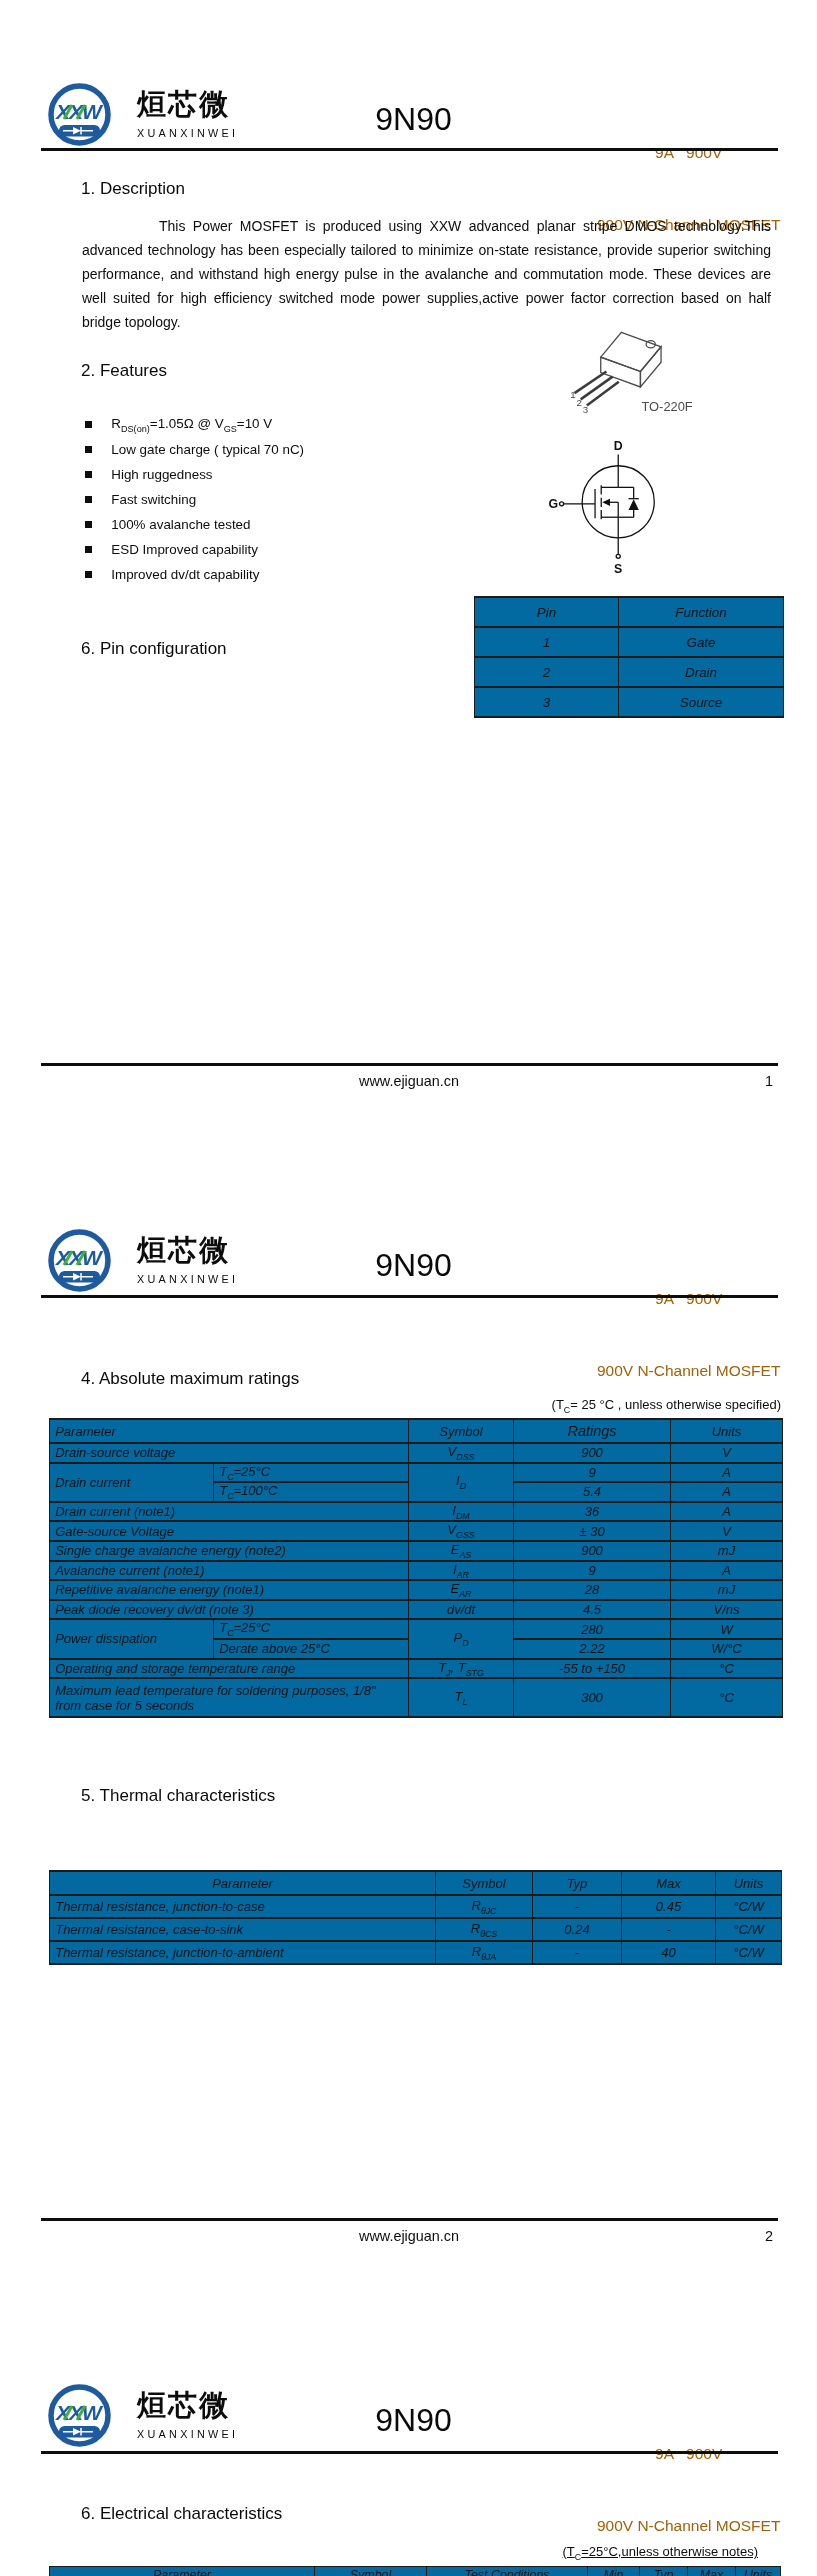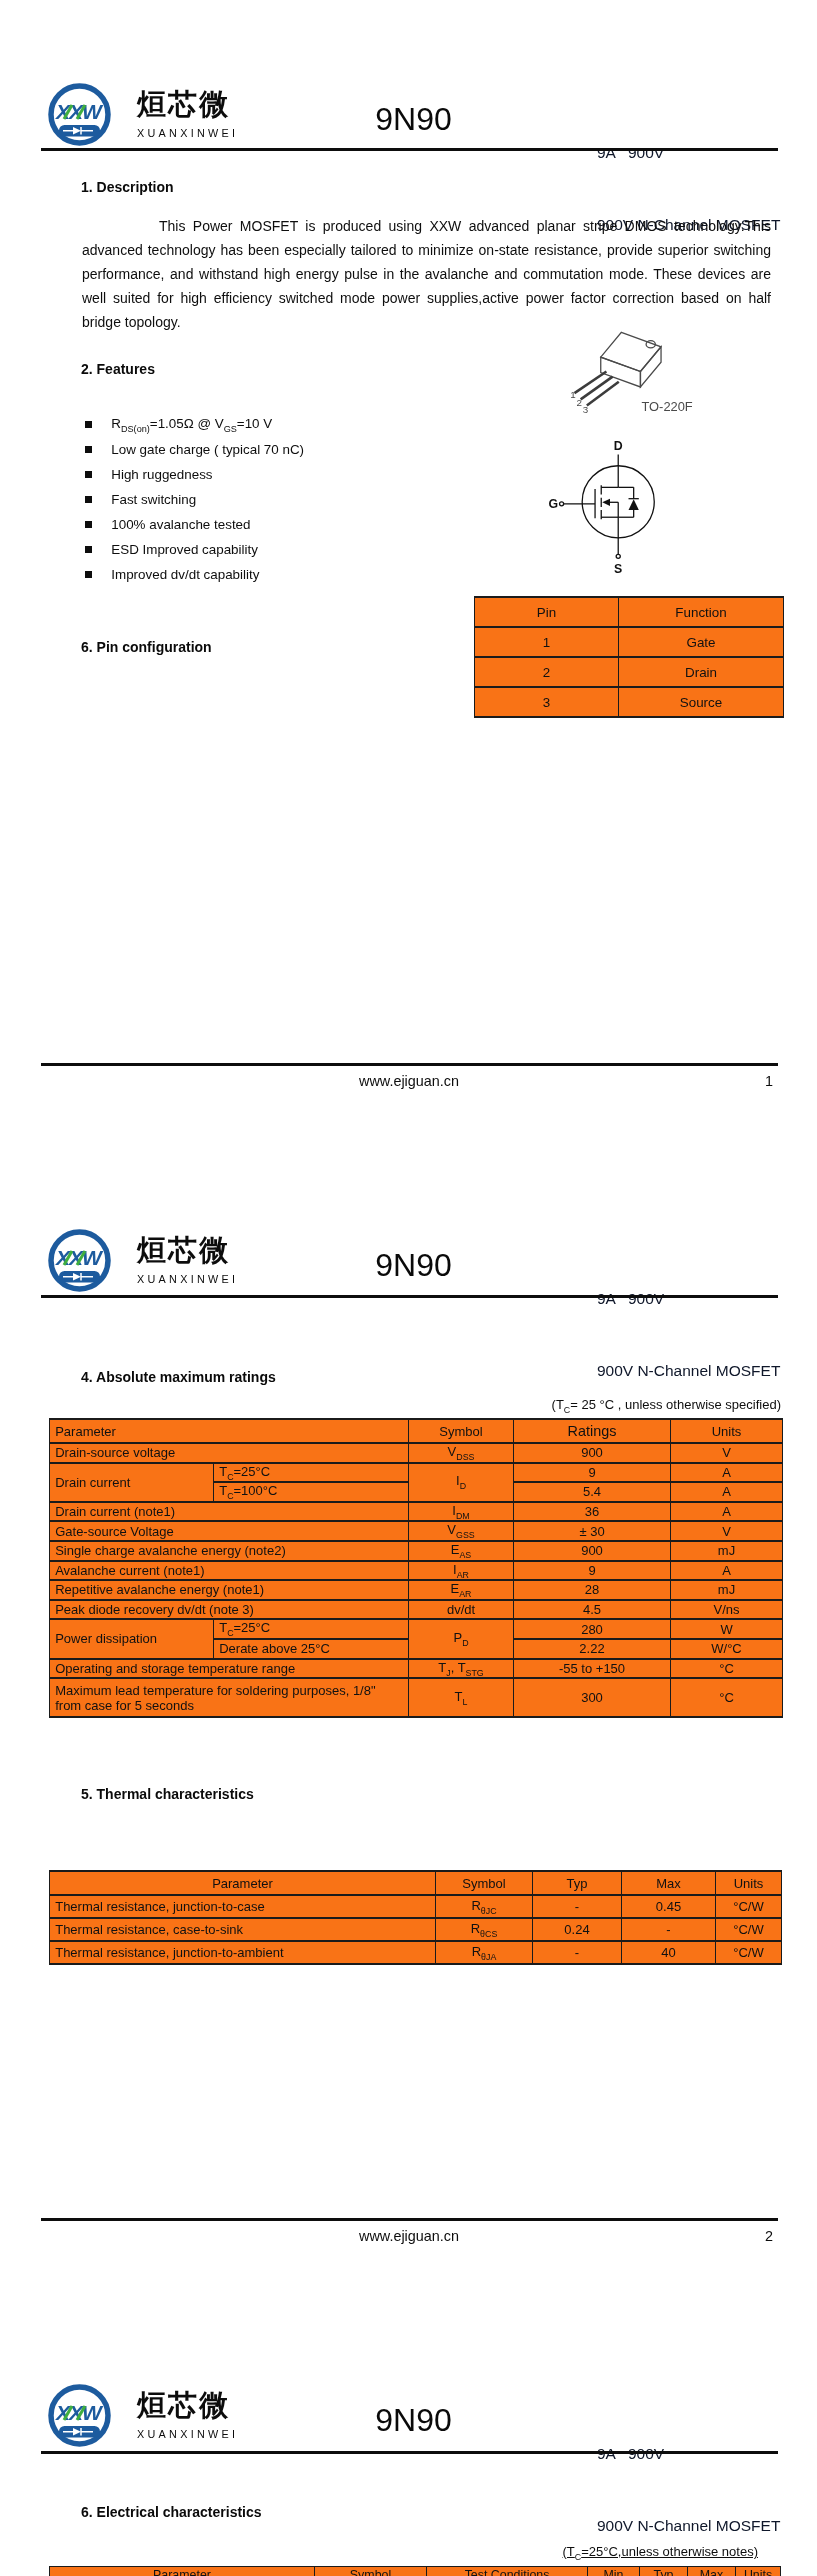--- a/index.html
+++ b/index.html
@@ -5,32 +5,32 @@
   html,body{margin:0;padding:0;background:#ffffff;}
   body{width:818px;height:3470px;position:relative;font-family:"Liberation Sans",sans-serif;color:#111;}
   #doc{position:absolute;left:0;top:0;width:818px;height:3470px;background:#fff;}
 
   .hdr{position:absolute;left:44px;width:739px;height:68px;}
   .logo-mark{position:absolute;left:3.1px;top:0;width:65px;height:65px;}
   .logo-text{position:absolute;left:77px;top:3.1px;margin-left:16px;}
   .logo-cn{font-size:29px;font-weight:bold;letter-spacing:2.1px;color:#0c0c0c;font-family:"Liberation Sans",sans-serif;}
   .logo-en{font-size:10.8px;letter-spacing:3.3px;color:#0c0c0c;margin-top:2.1px;}
   .part-no{position:absolute;left:50%;transform:translateX(-50%);top:18.5px;font-size:32px;color:#0a0a0a;}
-  .spec{position:absolute;right:2.6px;top:11.3px;text-align:left;font-size:15.5px;line-height:24px;color:#0f172a;white-space:pre;}
+  .spec{position:absolute;right:2.6px;top:11.3px;text-align:center;font-size:15.5px;line-height:24px;color:#a16207;white-space:pre;}
   .rule{position:absolute;left:41px;width:737px;height:3.1px;background:#0d0d0d;}
 
-  .sec-title{position:absolute;left:81px;font-size:14px;font-weight:bold;color:#0a0a0a;text-align:right;}
+  .sec-title{position:absolute;left:81px;font-size:17px;font-weight:normal;color:#0a0a0a;text-align:right;}
   .desc{position:absolute;left:82px;width:689px;font-size:14px;line-height:24px;text-align:justify;text-indent:77px;color:#0e0e0e;}
 
   .feat{position:absolute;left:85px;width:361px;}
   .feat-item{position:relative;height:25px;display:flex;align-items:center;}
   .bullet{width:6.7px;height:7.7px;background:#0d0d0d;margin-right:19.6px;flex:none;}
   .feat-label{font-size:13.4px;color:#0e0e0e;white-space:nowrap;}
 
-  table.tbl{position:absolute;border-collapse:collapse;table-layout:fixed;background:#f97316;}
+  table.tbl{position:absolute;border-collapse:collapse;table-layout:fixed;background:#0369a1;font-style:italic;}
   table.tbl td{border:1px solid #1b1b1b;padding:0 5.2px;vertical-align:middle;overflow:hidden;}
   table.dbl td{border-top:2.6px double #1b1b1b;border-bottom:2.6px double #1b1b1b;}
   table.tbl{border:1.5px solid #1b1b1b;}
   td.c{text-align:center;}
   td.pl{text-align:left;padding-left:7.2px;}
   tr.h34{height:17.5px;} tr.h38{height:19.6px;} tr.h45{height:23px;} tr.h46{height:24px;}
   tr.h58{height:30px;} tr.h76{height:39px;}
   .pin-tbl{font-size:13.4px;}
   .amr-tbl{font-size:13px;}
   .amr-tbl .big{font-size:14.4px;}

